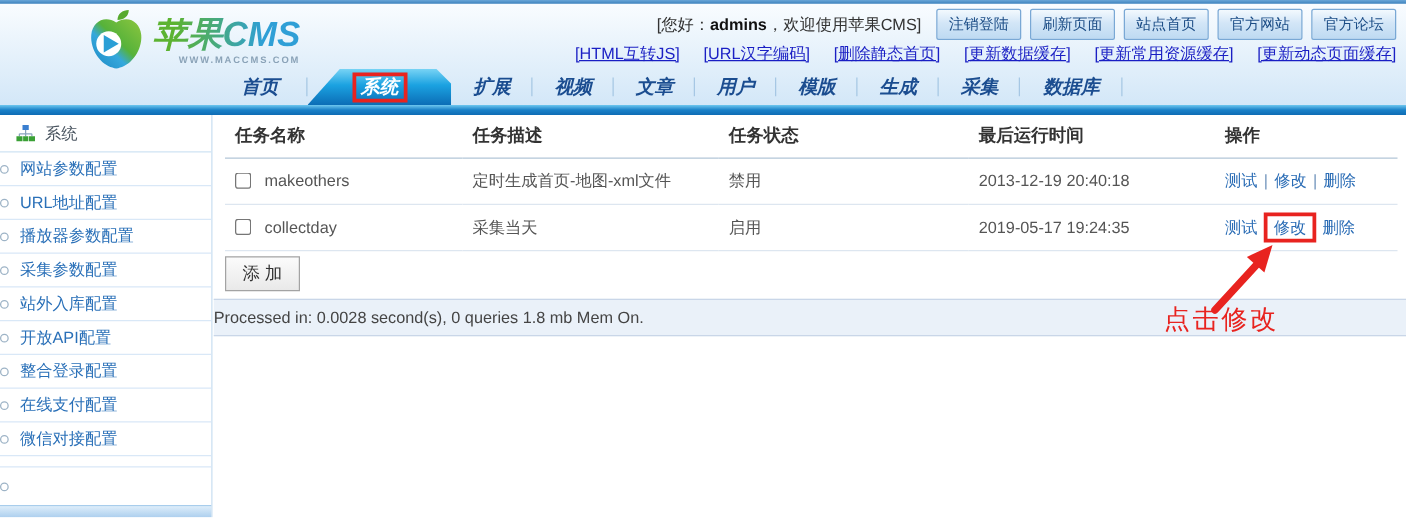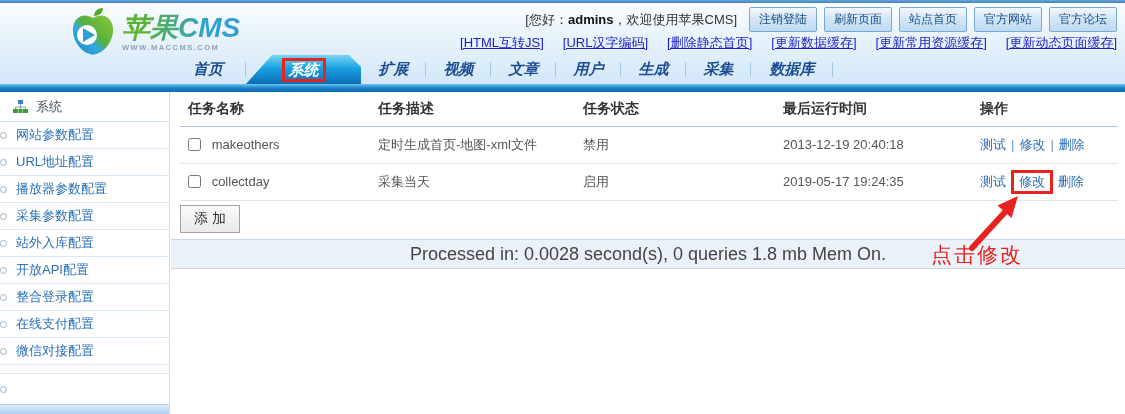--- a/index.html
+++ b/index.html
@@ -15,21 +15,21 @@
   }
   .top-line { position:absolute; top:0; left:0; right:0; height:3px;
     background: linear-gradient(#6aa6d8,#3d82bd); }
   .logo { position:absolute; left:70px; top:8px; display:flex; align-items:center; gap:6px; cursor:pointer; }
   .logo-text { display:flex; flex-direction:column; }
   .logo-title {
     font-size:28px; font-weight:bold; font-style:italic; line-height:28px;
     background: linear-gradient(90deg,#5cb331 15%,#2f9fd6 75%);
     -webkit-background-clip:text; background-clip:text; color:transparent;
   }
-  .logo-sub { font-size:7.5px; color:#8ba3b8; letter-spacing:1.5px; text-align:left; margin-top:1px; font-weight:bold; }
+  .logo-sub { font-size:7.5px; color:#8ba3b8; letter-spacing:1.5px; text-align:right; margin-top:1px; font-weight:bold; }
   .greeting-row { position:absolute; top:7px; right:8px; display:flex; align-items:center; gap:7px; }
   .greeting { font-size:13px; color:#333; margin-right:5px; }
   .greeting b { color:#111; }
   .top-btn {
     font-family:inherit; font-size:12px; color:#1c4d86; padding:3px 9px; cursor:pointer;
     background: linear-gradient(#f3f9fe,#d3e6f7 45%,#bedaf2);
     border:1px solid #79a8d5; border-radius:2px;text-align:center;
   }
   .links-row { position:absolute; top:34px; right:8px; display:flex; gap:19px; }
   .quick-link { font-size:13px; color:#1a1fc4; text-decoration:underline; cursor:pointer; }
@@ -72,23 +72,23 @@
     border-bottom:1px solid #b3c6d8; }
   .task-table td { height:37px; padding-left:8px; font-size:13px; color:#555;
     border-bottom:1px solid #dde6f0; }
   .task-table input[type=checkbox]{ margin-right:7px; vertical-align:-2px; }
   .status-red { color:#e00000; } .status-green { color:#0a8a0a; } .time-red { color:#ff0000; }
   .actions a { color:#2a6cb5; text-decoration:none; cursor:pointer; }
   .sep { color:#7396bd; margin:0 5px; }
   .red-box-action { display:inline-block; border:3px solid #e8231f; padding:0 5px; margin:0 5px; }
   .add-btn { margin:4px 0 0 9px; padding:4px 13px; font-family:inherit; font-size:14px; color:#333;
     background:linear-gradient(#fbfbfb,#e9e9e9); border:1px solid #a3a3a3; cursor:pointer; }
-  .status-bar { margin-top:6px; height:30px; line-height:28px; text-align:center;
+  .status-bar { margin-top:6px; height:30px; line-height:28px; 
     background:#eaf1f9; border-top:1px solid #c9d6e8; border-bottom:1px solid #c9d6e8;
-    font-size:18px; color:#444; }
+    font-size:13px; color:#444; }
   
   .annot-arrow { position:absolute; left:940px; top:182px; pointer-events:none; }
   .annot-label { position:absolute; left:931px; top:241px; font-size:21px; color:#e8231f; letter-spacing:2px; }
 </style>
 </head>
 <body>
 
 <div class="page">
 
   <div class="header">
@@ -135,20 +135,21 @@
 
     <div class="tabs">
       <div class="tab w-home">首页</div>
       <div class="tab active">
         <span class="red-box-tab">系统</span>
       </div>
       <div class="tab">扩展</div>
       <div class="tab">视频</div>
       <div class="tab">文章</div>
       <div class="tab">用户</div>
+      <div class="tab">模版</div>
       <div class="tab">生成</div>
       <div class="tab">采集</div>
       <div class="tab w-db">数据库</div>
     </div>
   </div>
 
   <div class="blue-strip"></div>
 
   <div class="sidebar">
     <div class="side-header">

